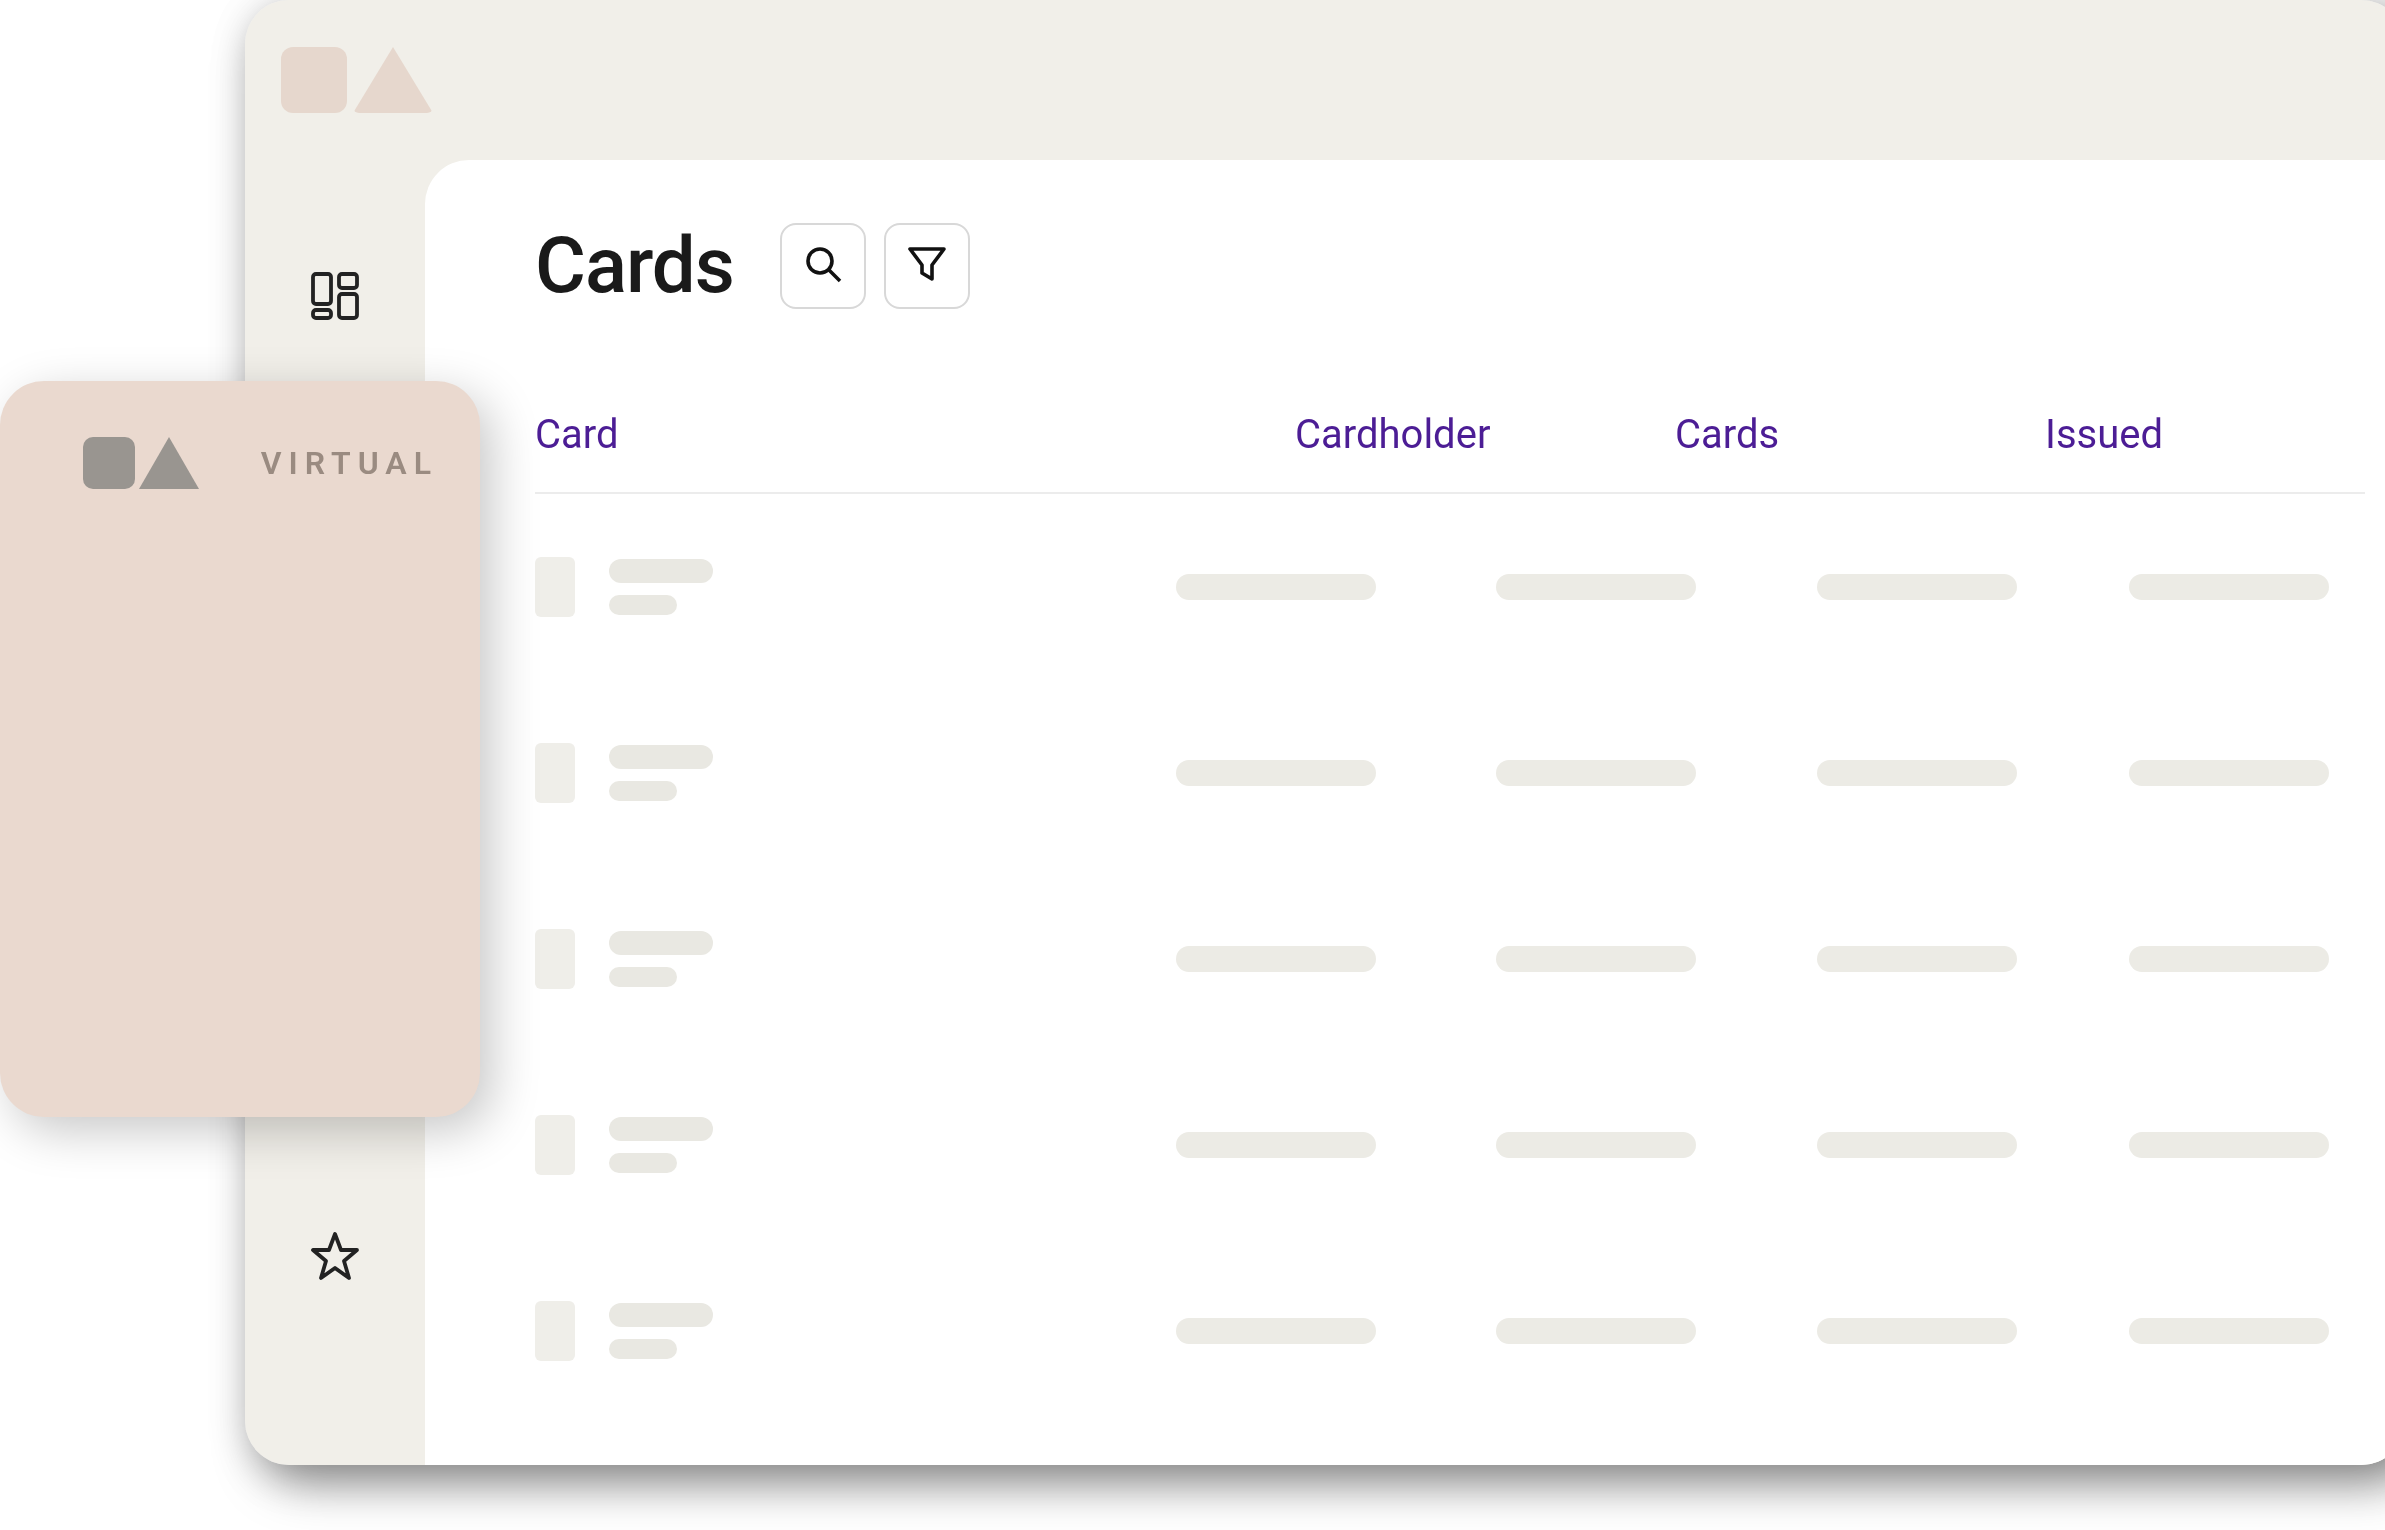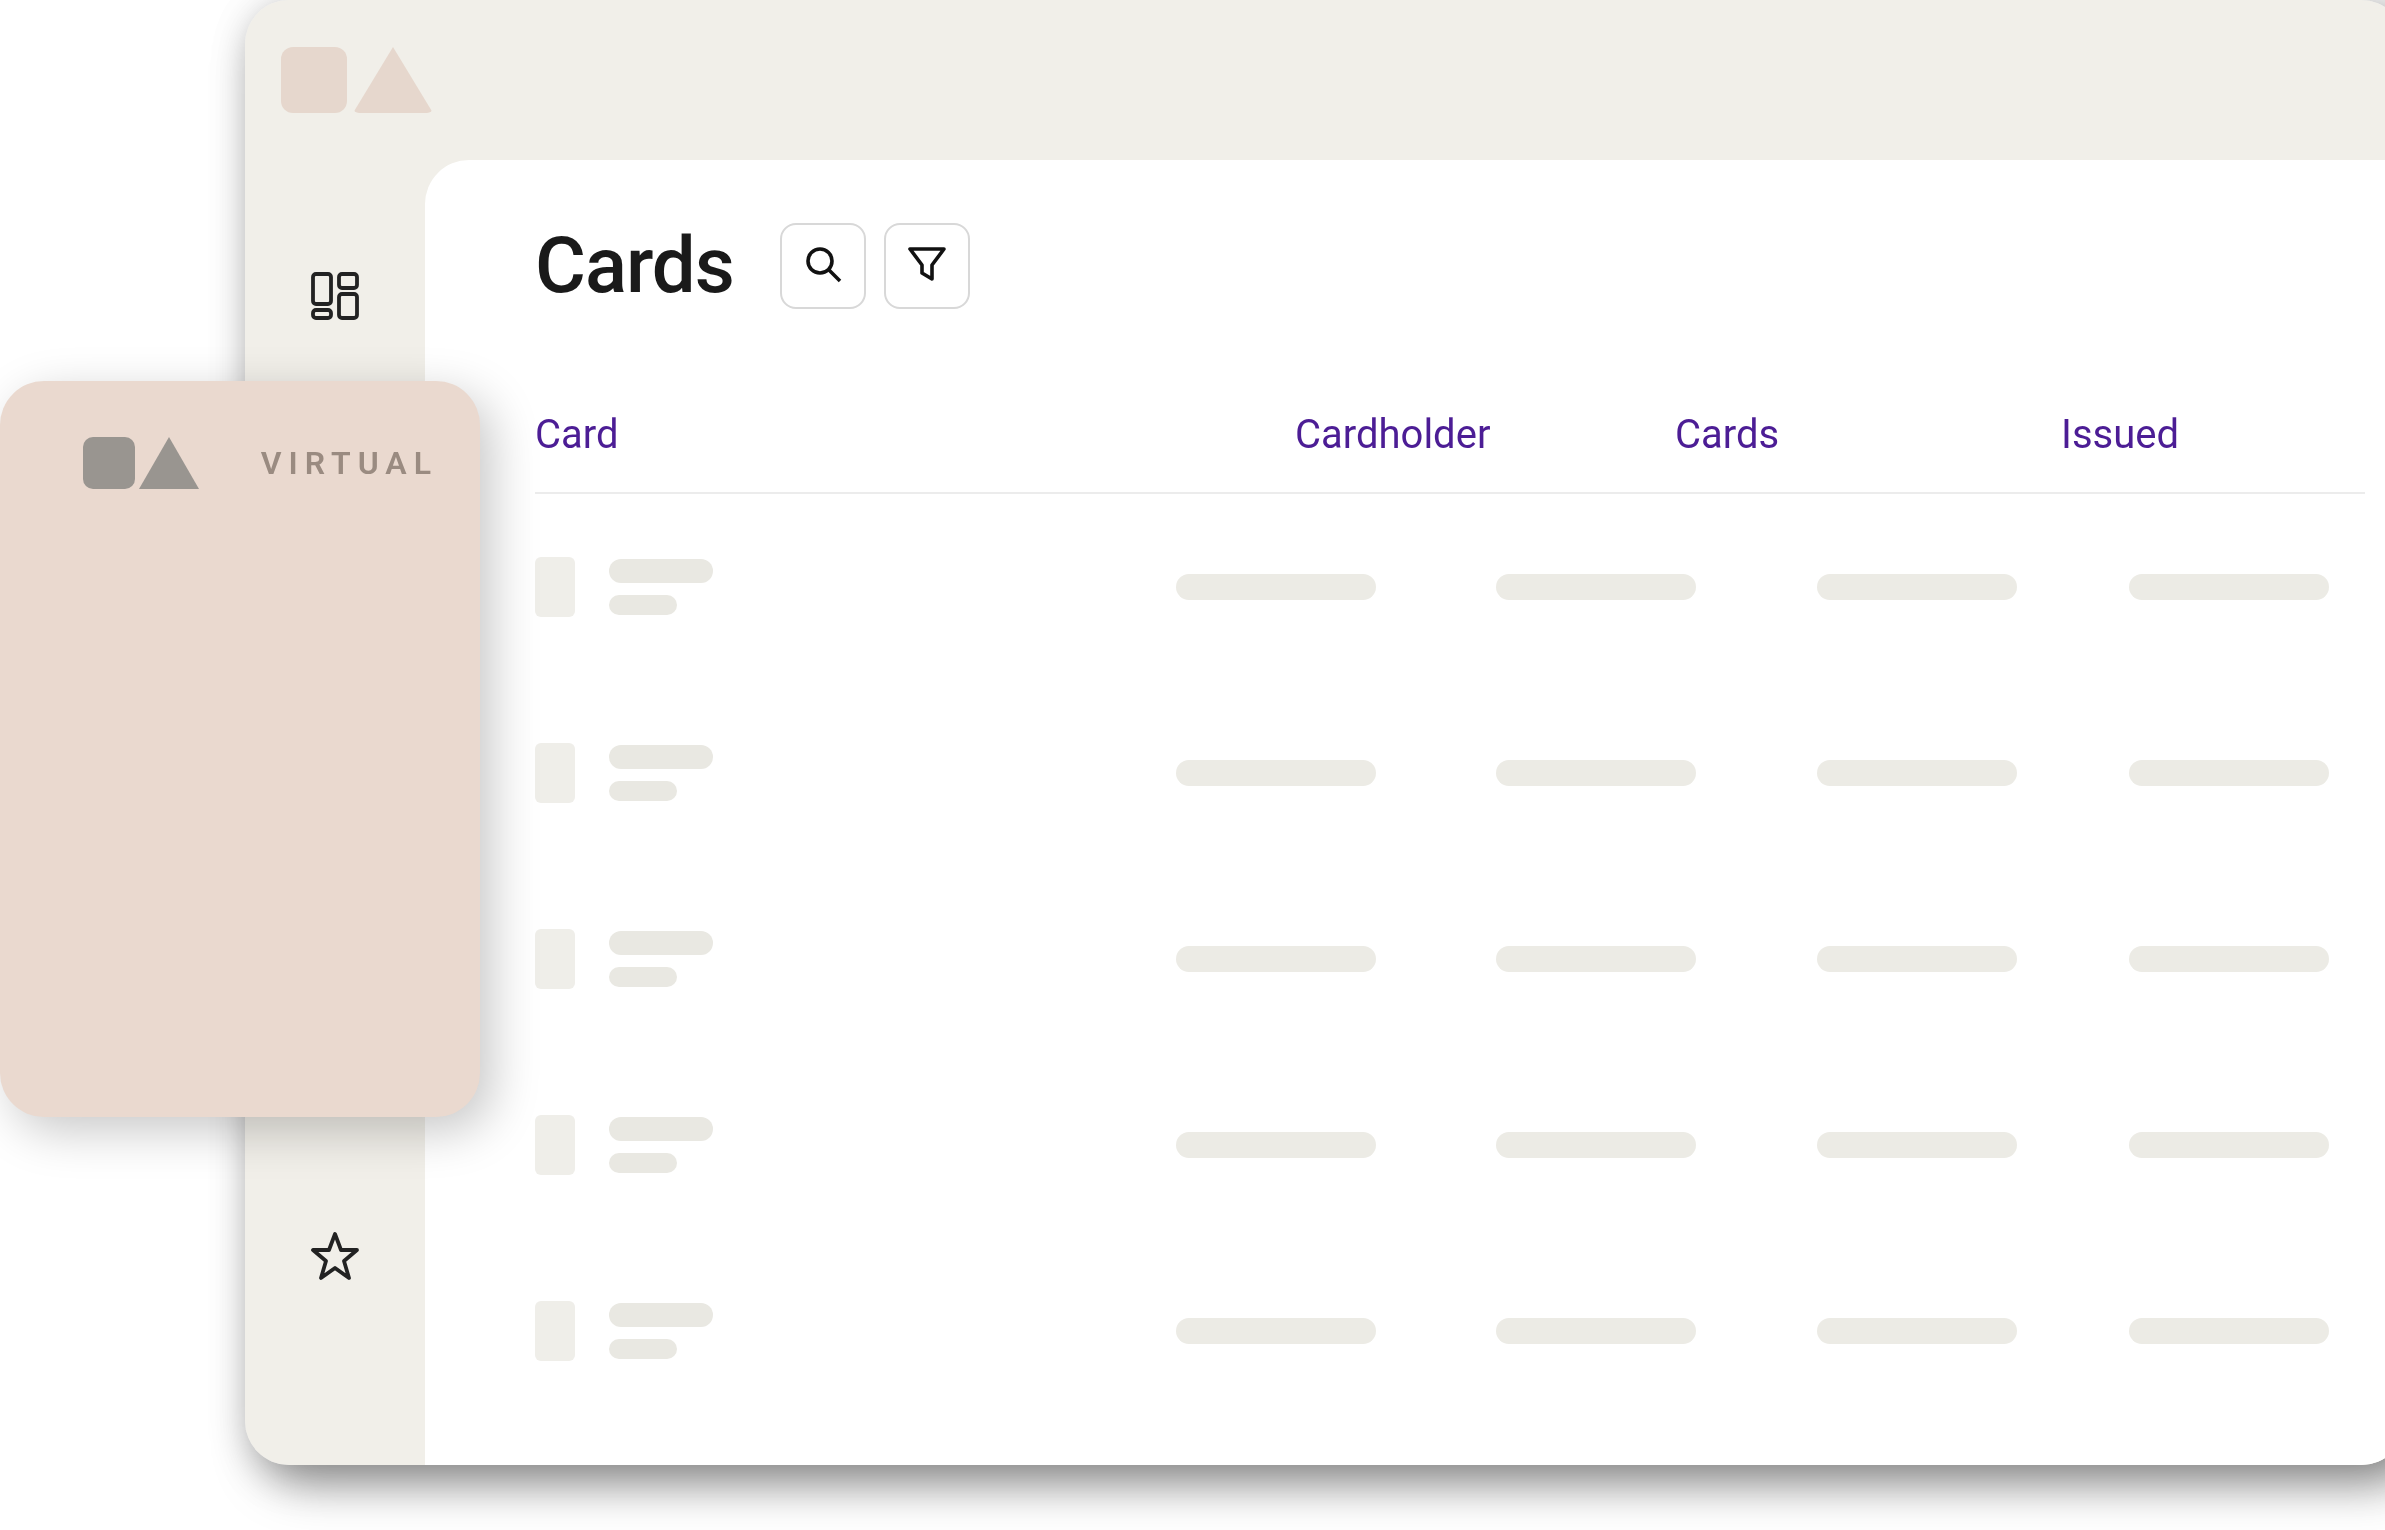--- a/index.html
+++ b/index.html
@@ -135,21 +135,21 @@
       border-bottom: 2px solid #ececec;
     }
     .th {
       font-size: 40px;
       color: #4c1d95;
       font-weight: 400;
     }
     .col-card { width: 760px; }
     .col-holder { width: 380px; }
     .col-status { width: 370px; }
-    .col-issued { width: 280px; margin-left: 16px; }
+    .col-issued { width: 280px; }
     .trow {
       display: flex;
       align-items: center;
       height: 186px;
     }
     .cell-card {
       width: 760px;
       display: flex;
       align-items: center;
       gap: 34px;

